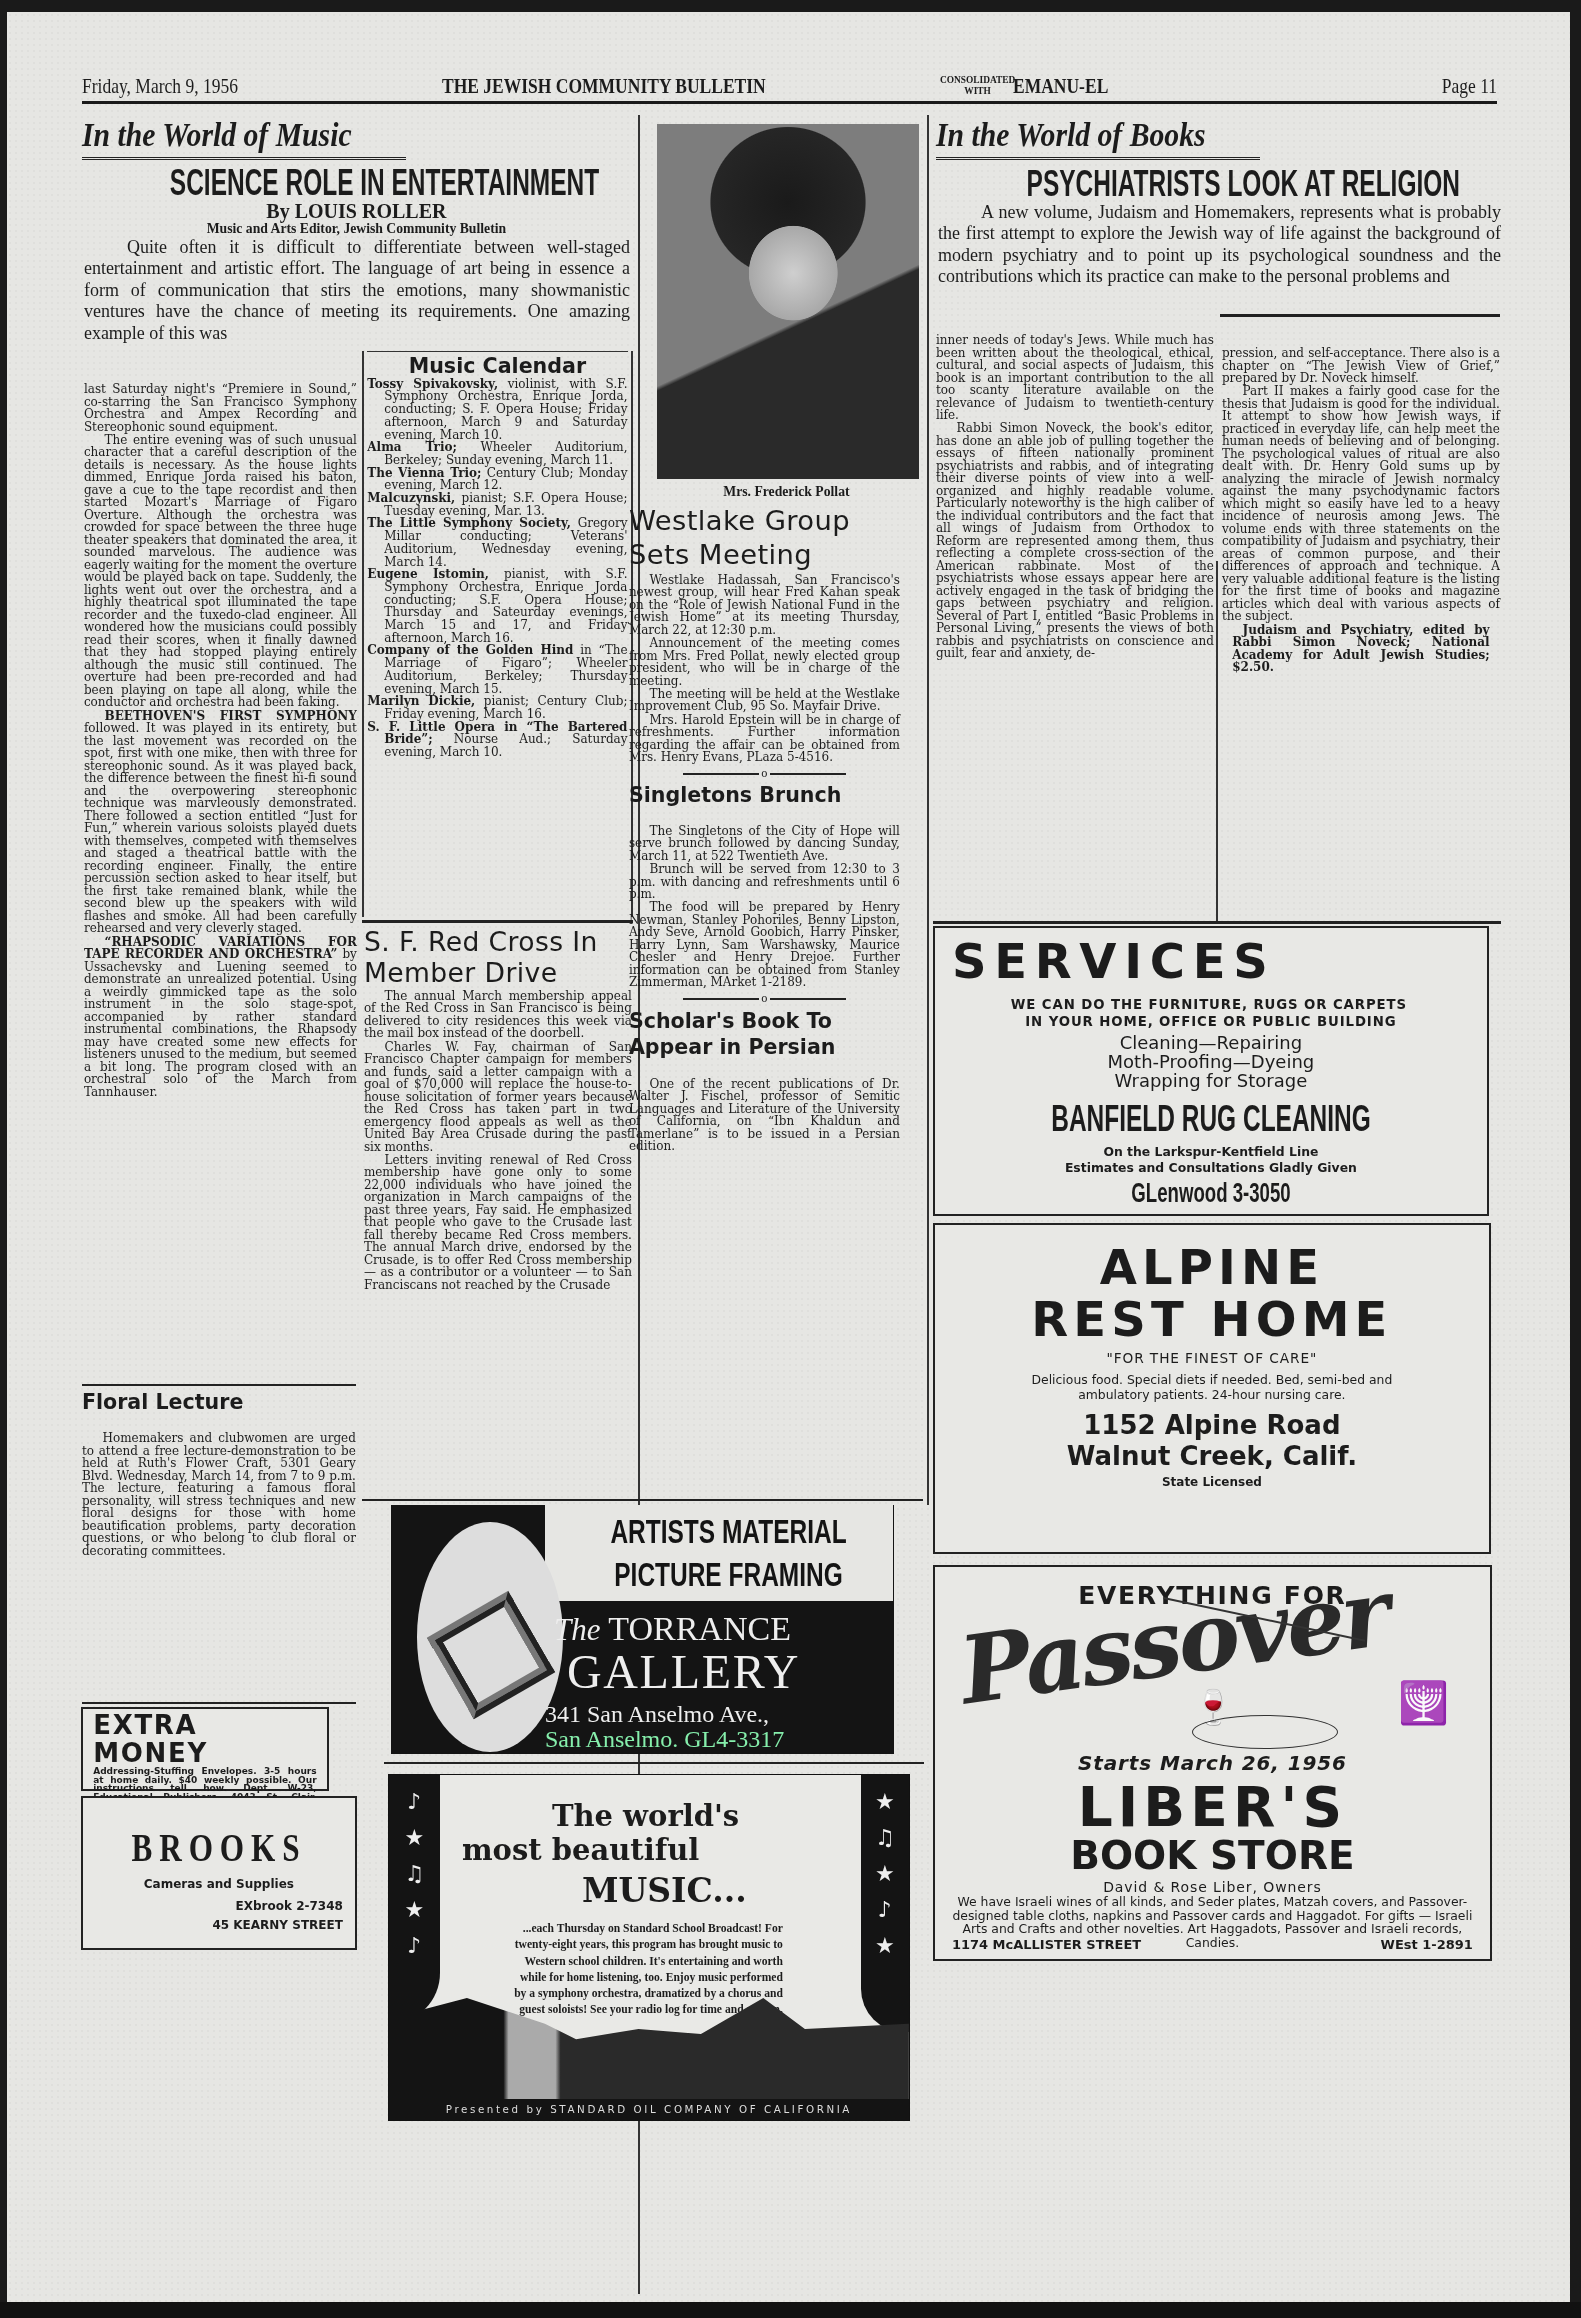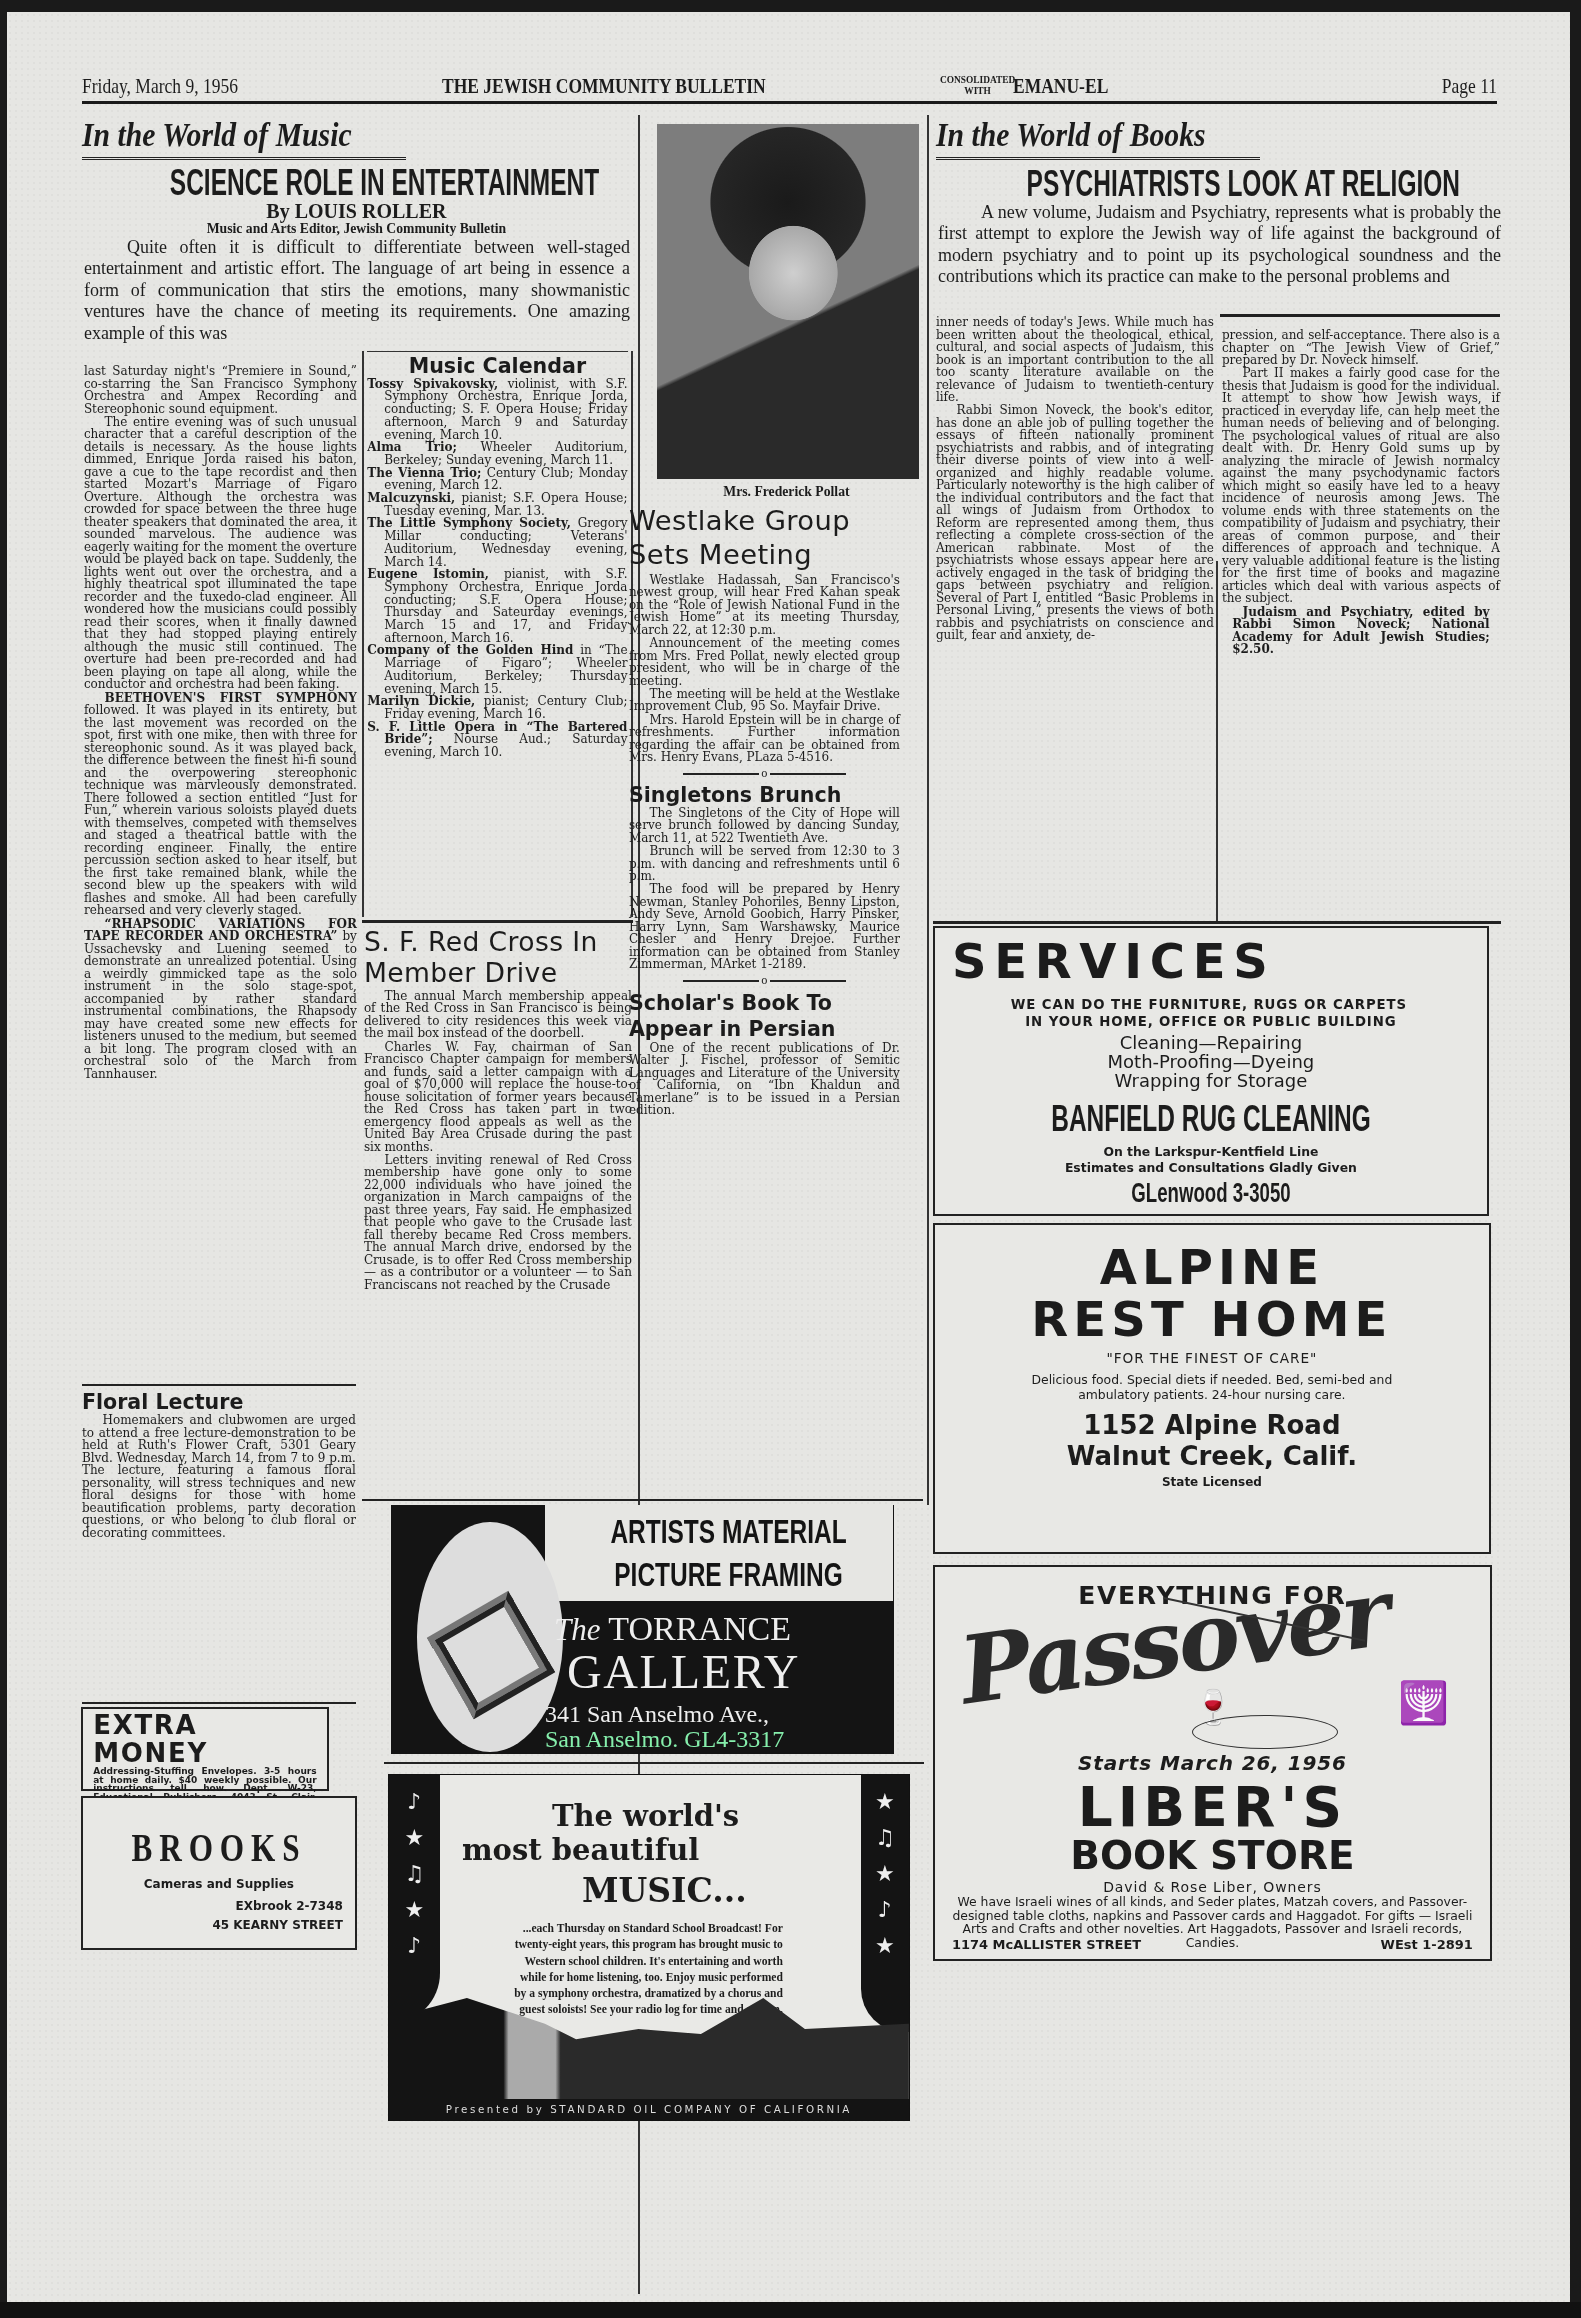--- a/index.html
+++ b/index.html
@@ -17,21 +17,21 @@
   .masthead .title { position: absolute; left: 360px; top: 5.1px; font-size: 20.6px; transform: scaleX(0.85); transform-origin: left; }
   .masthead .consol { position: absolute; left: 858px; top: 5.1px; font-size: 9.4px; text-align: center; line-height: 11px; }
   .masthead .emanu { position: absolute; left: 931px; top: 5.1px; font-size: 20.6px; transform: scaleX(0.85); transform-origin: left; }
   .masthead .pagenum { position: absolute; right: 0; top: 5.1px; font-size: 20.6px; font-weight: normal; transform: scaleX(0.85); transform-origin: right; }
   .vrule { position: absolute; width: 1.7px; background: #333; }
   .hrule { position: absolute; height: 1.7px; background: #222; }
   .section-head { font-family: "Liberation Serif", serif; font-style: italic; font-weight: bold; font-size: 33px; border-bottom: 3.4px double #222; padding-bottom: 3.4px; transform: scaleX(0.9); transform-origin: left; white-space: nowrap; }
   .cond-head { font-family: "Liberation Sans", sans-serif; font-weight: bold; text-align: center; transform: scaleX(0.68); white-space: nowrap; }
   .byline { font-family: "Liberation Serif", serif; font-weight: bold; text-align: center; font-size: 20px; line-height: 18px; }
   .lead { font-family: "Liberation Serif", serif; font-size: 20.6px; line-height: 24.4px; text-align: justify; text-indent: 43px; }
-  .body { font-family: "DejaVu Serif", serif; font-size: 12px; line-height: 12.5px; text-align: justify; hyphens: auto; }
+  .body { font-family: "DejaVu Serif", serif; font-size: 12px; line-height: 12.5px; text-align: justify; hyphens: auto; margin-top: 18px; }
   .body p { text-indent: 20.6px; margin-bottom: 0.9px; }
   .body b { font-weight: bold; }
   .sans-head { font-family: "DejaVu Sans", sans-serif; font-size: 29px; line-height: 34px; letter-spacing: 0.4px; }
   .bold-sans-head { font-family: "DejaVu Sans", sans-serif; font-weight: bold; font-size: 22px; line-height: 29px; }
   .calendar { border-left: 2.6px double #333; border-right: 2.6px double #333; }
   .calendar .cal-title { font-family: "DejaVu Sans", sans-serif; font-weight: bold; font-size: 20.6px; text-align: center; border-top: 1.7px solid #333; padding-top: 1.7px; }
   .calendar .entry { font-family: "DejaVu Serif", serif; font-size: 12px; line-height: 12.7px; padding-left: 17px; text-indent: -17px; text-align: justify; }
   .photo {
     background:
       radial-gradient(ellipse 28% 22% at 52% 42%, #cfcfcf 0%, #a8a8a8 60%, transparent 61%),
@@ -183,21 +183,21 @@
     <div style="position:absolute; left:193px; top:96px; font-family:'DejaVu Serif', serif; font-weight:bold; font-size:33px;">MUSIC...</div>
     <div style="position:absolute; left:120px; top:146px; width:274px; font-family:'Liberation Serif', serif; font-weight:bold; font-size:11.6px; line-height:16.3px; text-align:right;">...each Thursday on Standard School Broadcast! For twenty-eight years, this program has brought music to Western school children. It's entertaining and worth while for home listening, too. Enjoy music performed by a symphony orchestra, dramatized by a chorus and guest soloists! See your radio log for time and station.</div>
     <div style="position:absolute; left:0; bottom:19px; width:100%; height:103px; background:linear-gradient(90deg, #141414 0%, #141414 22%, #aaa 23%, #aaa 32%, #2a2a2a 33%, #2a2a2a 100%); clip-path:polygon(0 20%, 15% 0, 30% 25%, 36% 40%, 48% 30%, 60% 35%, 72% 0, 80% 30%, 100% 25%, 100% 100%, 0 100%);"></div>
     <div style="position:absolute; left:0; bottom:0; width:100%; height:20.6px; background:#141414; color:#ddd; font-family:'DejaVu Sans', sans-serif; font-size:10.3px; letter-spacing:2.6px; text-align:center; line-height:20.6px;">Presented by STANDARD OIL COMPANY OF CALIFORNIA</div>
   </div>
 
   <div class="abs" style="left:929px; top:105px; width:360px;">
     <div class="section-head">In the World of Books</div>
   </div>
   <div class="abs cond-head" style="left:929px; top:151px; width:566px; font-size:36px;">PSYCHIATRISTS LOOK AT RELIGION</div>
-  <div class="abs lead" style="left:931px; top:190px; width:563px; font-size:18px; line-height:21.4px;">A new volume, Judaism and Psychiatry, represents what is probably the first attempt to explore the Jewish way of life against the background of modern psychiatry and to point up its psychological soundness and the contributions which its practice can make to the personal problems and</div>
+  <div class="abs lead" style="left:931px; top:190px; width:563px; font-size:18px; line-height:21.4px;">A new volume, Judaism and Homemakers, represents what is probably the first attempt to explore the Jewish way of life against the background of modern psychiatry and to point up its psychological soundness and the contributions which its practice can make to the personal problems and</div>
   <div class="hrule" style="left:1213px; top:302px; width:280px; height:2.6px;"></div>
 
   <div class="abs body" style="left:929px; top:304px; width:278px;">
     <p style="text-indent:0">inner needs of today's Jews. While much has been written about the theological, ethical, cultural, and social aspects of Judaism, this book is an important contribution to the all too scanty literature available on the relevance of Judaism to twentieth-century life.</p>
     <p>Rabbi Simon Noveck, the book's editor, has done an able job of pulling together the essays of fifteen nationally prominent psychiatrists and rabbis, and of integrating their diverse points of view into a well-organized and highly readable volume. Particularly noteworthy is the high caliber of the individual contributors and the fact that all wings of Judaism from Orthodox to Reform are represented among them, thus reflecting a complete cross-section of the American rabbinate. Most of the psychiatrists whose essays appear here are actively engaged in the task of bridging the gaps between psychiatry and religion. Several of Part I, entitled “Basic Problems in Personal Living,” presents the views of both rabbis and psychiatrists on conscience and guilt, fear and anxiety, de-</p>
   </div>
   <div class="abs body" style="left:1215px; top:317px; width:278px;">
     <p style="text-indent:0">pression, and self-acceptance. There also is a chapter on “The Jewish View of Grief,” prepared by Dr. Noveck himself.</p>
     <p>Part II makes a fairly good case for the thesis that Judaism is good for the individual. It attempt to show how Jewish ways, if practiced in everyday life, can help meet the human needs of believing and of belonging. The psychological values of ritual are also dealt with. Dr. Henry Gold sums up by analyzing the miracle of Jewish normalcy against the many psychodynamic factors which might so easily have led to a heavy incidence of neurosis among Jews. The volume ends with three statements on the compatibility of Judaism and psychiatry, their areas of common purpose, and their differences of approach and technique. A very valuable additional feature is the listing for the first time of books and magazine articles which deal with various aspects of the subject.</p>
     <p style="font-weight:bold; padding:0 10.3px; text-indent:10.3px;">Judaism and Psychiatry, edited by Rabbi Simon Noveck; National Academy for Adult Jewish Studies; $2.50.</p>

